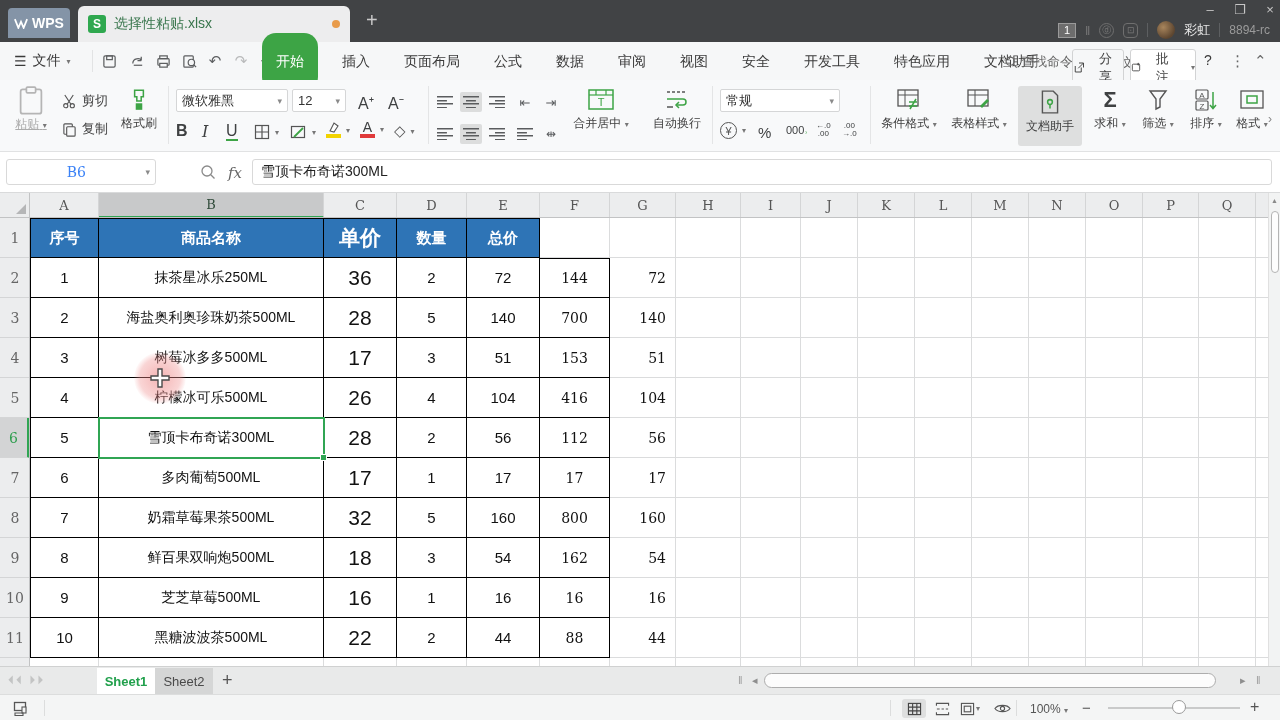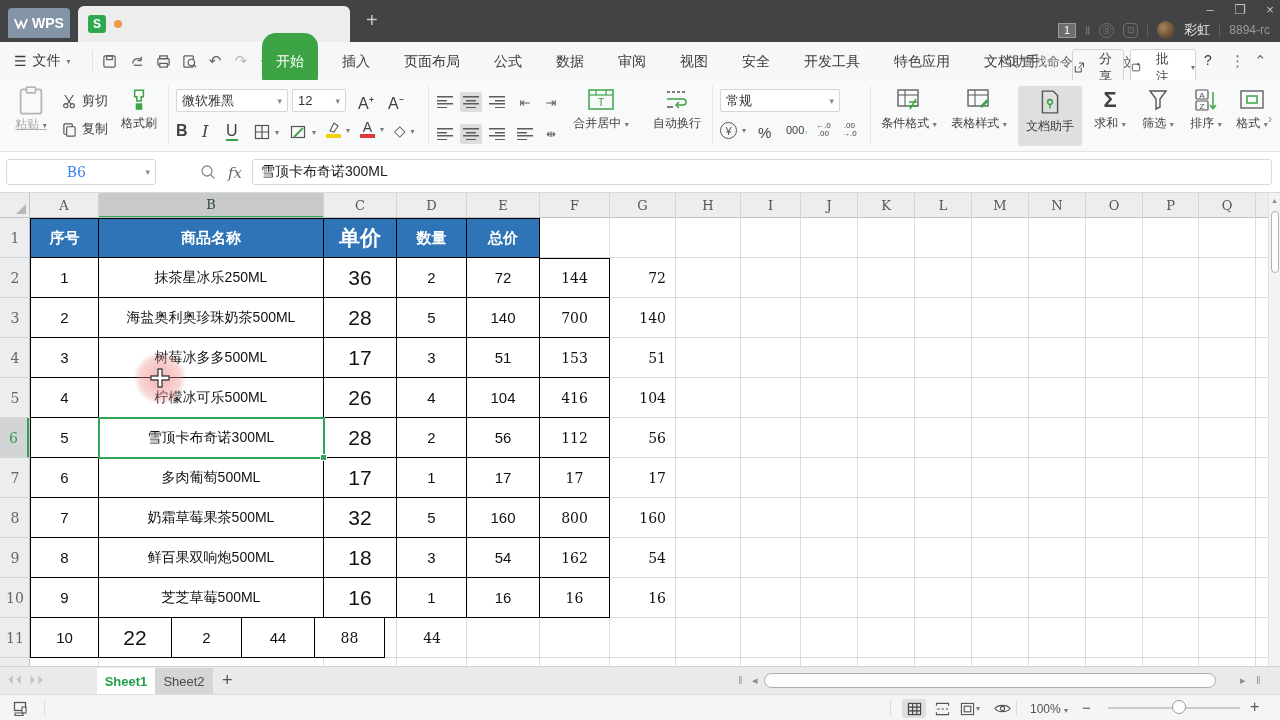--- a/index.html
+++ b/index.html
@@ -126,20 +126,21 @@
 
 <div id="titlebar">
   <div id="wps-btn">
     <svg width="14" height="11" viewBox="0 0 16 12">
         <path d="M1 1 L5 11 L8 4 L11 11 L15 1" stroke="#fff" stroke-width="2" fill="none"></path>
       </svg>
     <span>WPS</span>
   </div>
   <div id="doc-tab">
     <span class="doc-ic">S</span>
+    <span class="nm">选择性粘贴.xlsx</span>
     <span class="dot"></span>
   </div>
   <div id="newtab">+</div>
   <div class="winctl" style="left:1200px;">–</div>
   <div class="winctl" style="left:1230px;">❐</div>
   <div class="winctl" style="left:1260px;">×</div>
   <div id="user-row">
     <span id="badge1">1</span>
     <span style="color:#777;">‖</span>
     <span class="ghost-ic">ⓓ</span>
@@ -588,20 +589,21 @@
         <div class="c ca">9</div>
         <div class="c cb">芝芝草莓500ML</div>
         <div class="c cc">16</div>
         <div class="c cd">1</div>
         <div class="c ce">16</div>
         <div class="c cf">16</div>
         <div class="c cg">16</div>
       </div>
       <div class="trow">
         <div class="c ca">10</div>
+        <div class="c cb">黑糖波波茶500ML</div>
         <div class="c cc">22</div>
         <div class="c cd">2</div>
         <div class="c ce">44</div>
         <div class="c cf">88</div>
         <div class="c cg">44</div>
       </div>
     </div>
   <div id="selcell">
       <span class="fh"></span>
     </div>

